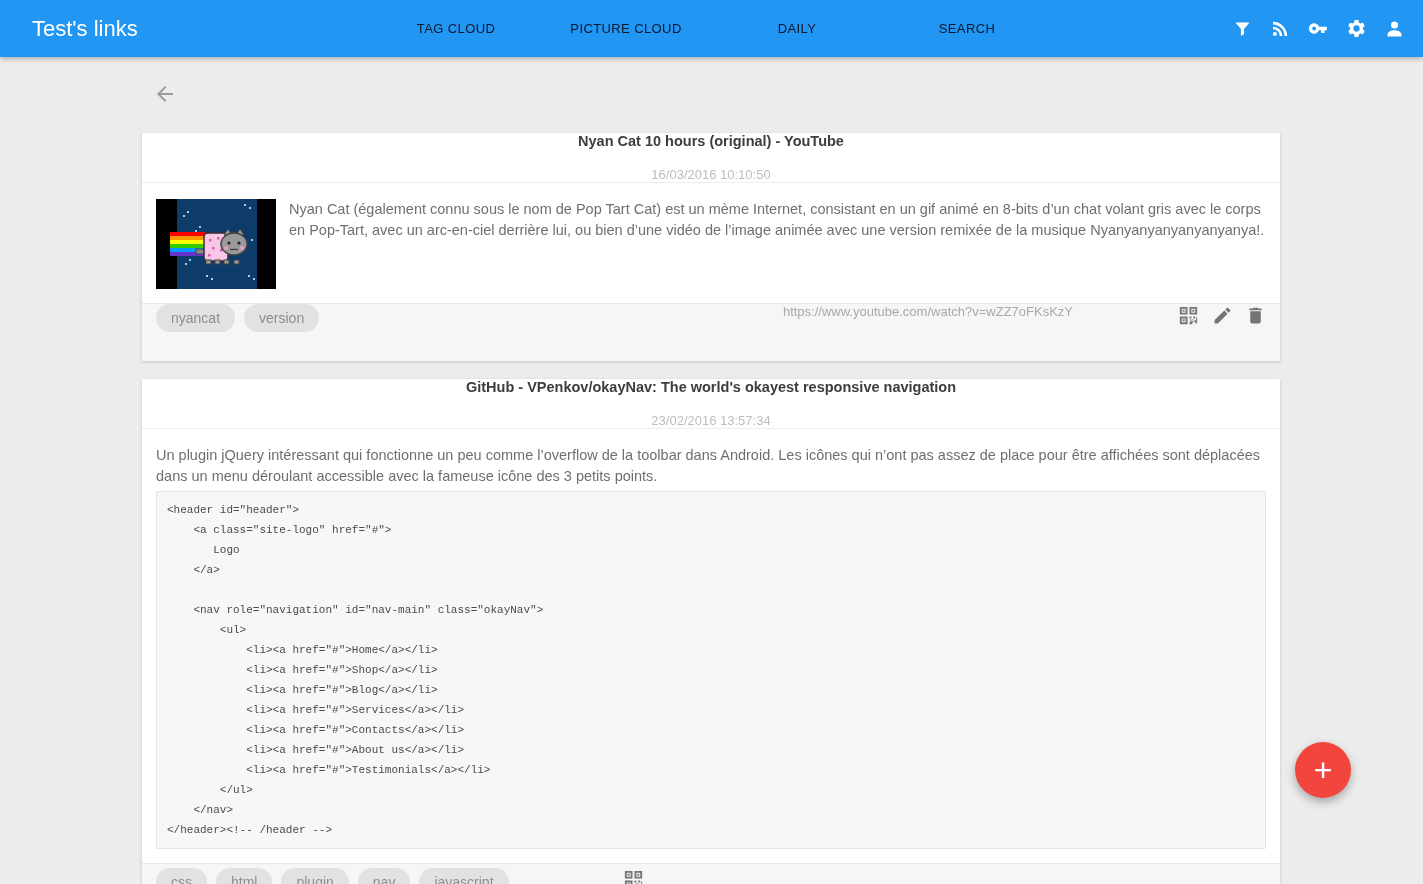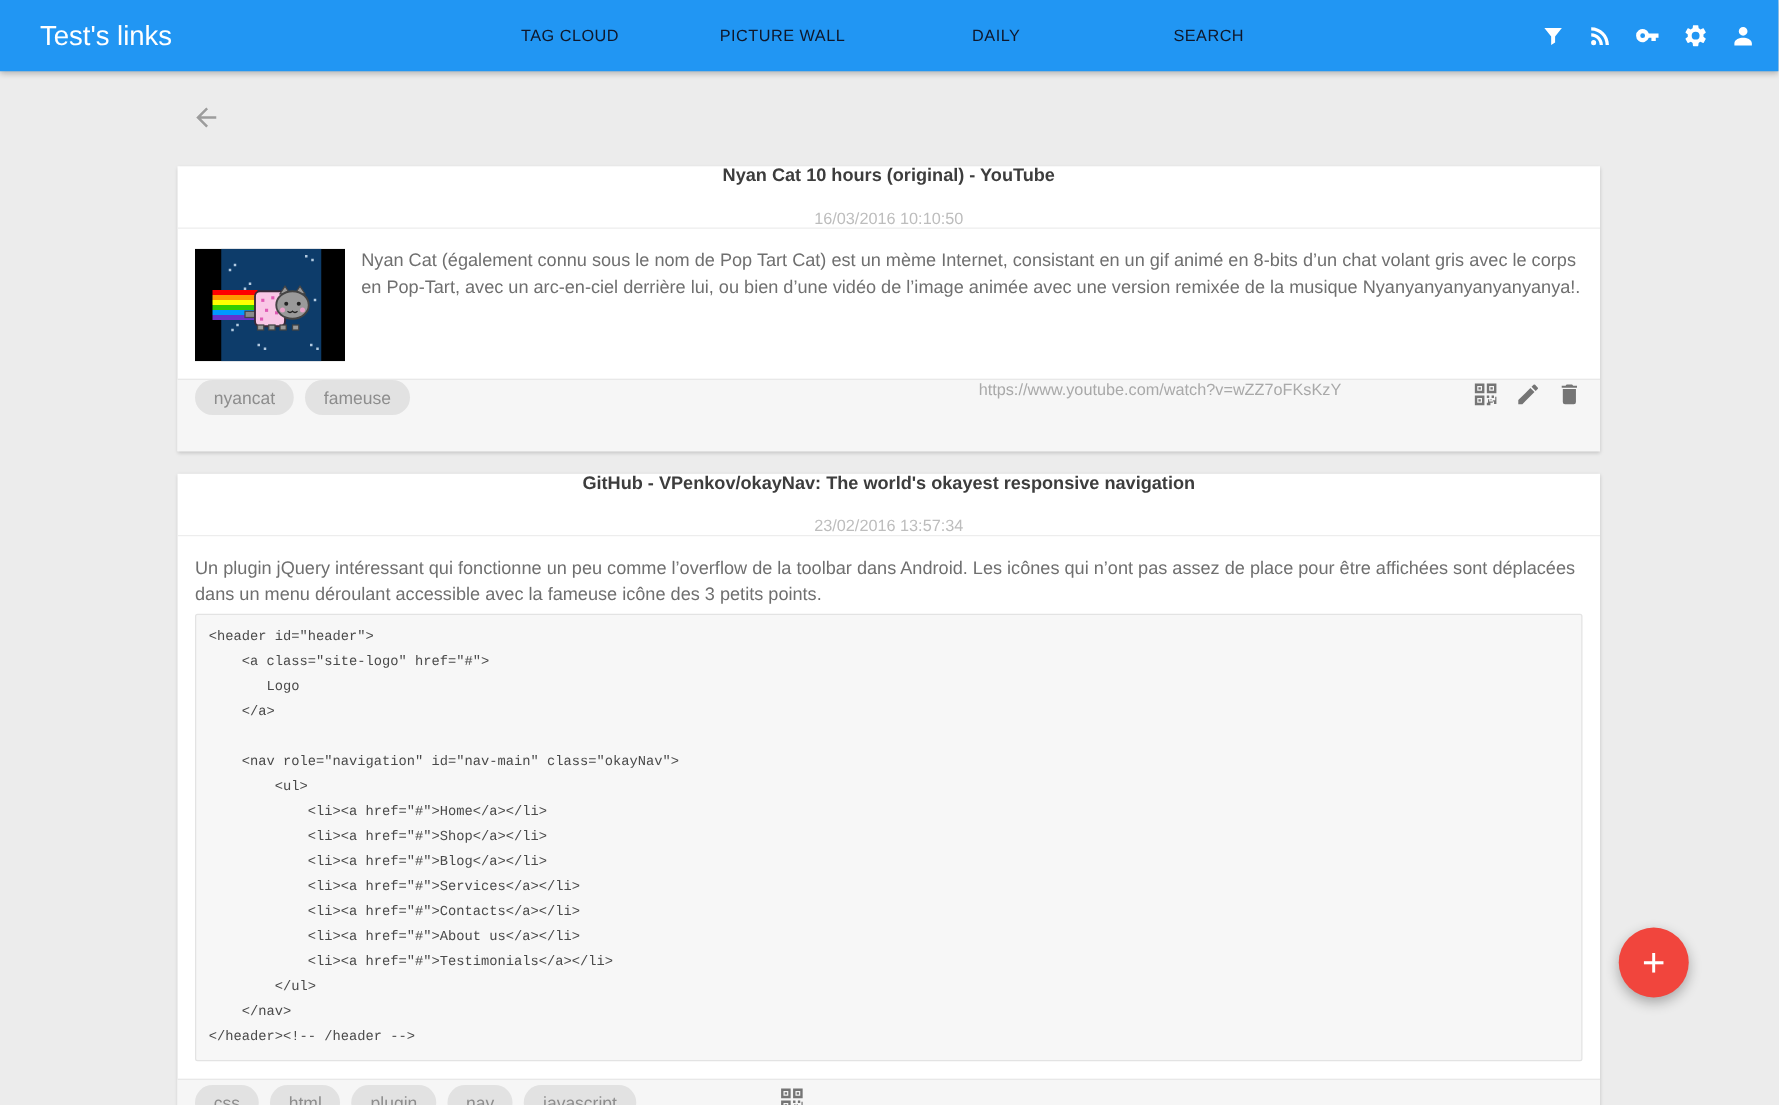--- a/index.html
+++ b/index.html
@@ -65,21 +65,21 @@
 </style>
 </head>
 <body>
 
 <div class="page">
 
   <div class="appbar">
     <div class="appbar-title">Test's links</div>
 
     <div class="nav-item nav-tagcloud">TAG CLOUD</div>
-    <div class="nav-item nav-picturewall">PICTURE WALL</div>
+    <div class="nav-item nav-picturewall">PICTURE CLOUD</div>
     <div class="nav-item nav-daily">DAILY</div>
     <div class="nav-item nav-search">SEARCH</div>
 
     <div class="appbar-icons">
       <span class="ico">
         <svg viewBox="0 0 24 24">
             <path d="M4 5h16l-6.2 7.7v5.6l-3.6 2.2V12.7L4 5z"></path>
           </svg>
       </span>
       <span class="ico">
@@ -175,21 +175,21 @@
                   <rect x="59" y="61" width="5" height="4"></rect>
                 <rect x="68" y="61" width="5" height="4"></rect>
                   <rect x="78" y="61" width="5" height="4"></rect>
               </g>
             </svg>
           </span>
           <div class="desc">Nyan Cat (également connu sous le nom de Pop Tart Cat) est un mème Internet, consistant en un gif animé en 8-bits d’un chat volant gris avec le corps en Pop-Tart, avec un arc-en-ciel derrière lui, ou bien d’une vidéo de l’image animée avec une version remixée de la musique Nyanyanyanyanyanyanya!.</div>
         </div>
         <div class="card-footer">
           <span class="tag">nyancat</span>
-          <span class="tag">fameuse</span>
+          <span class="tag">version</span>
           <span class="card-url">https://www.youtube.com/watch?v=wZZ7oFKsKzY</span>
           <span class="footer-icons">
             <span class="ico ico-qr">
               <svg viewBox="0 0 24 24">
                   <path d="M3 3h8v8H3V3zm2 2v4h4V5H5zm1 1h2v2H6V6zM13 3h8v8h-8V3zm2 2v4h4V5h-4zm1 1h2v2h-2V6zM3 13h8v8H3v-8zm2 2v4h4v-4H5zm1 1h2v2H6v-2zM13 13h2v2h-2zM17 13h2v2h-2zM21 14h-1v3h-3v-1h-2v2h3v1h-2v2h-3v-2h1v-3h2v1h2v1h1v2h2v-6z"></path>
                 </svg>
             </span>
             <span class="ico">
               <svg viewBox="0 0 24 24">
                   <path d="M3 17.25V21h3.75L17.81 9.94l-3.75-3.75L3 17.25zM20.71 7.04a1 1 0 0 0 0-1.41l-2.34-2.34a1 1 0 0 0-1.41 0l-1.83 1.83 3.75 3.75 1.83-1.83z"></path>

